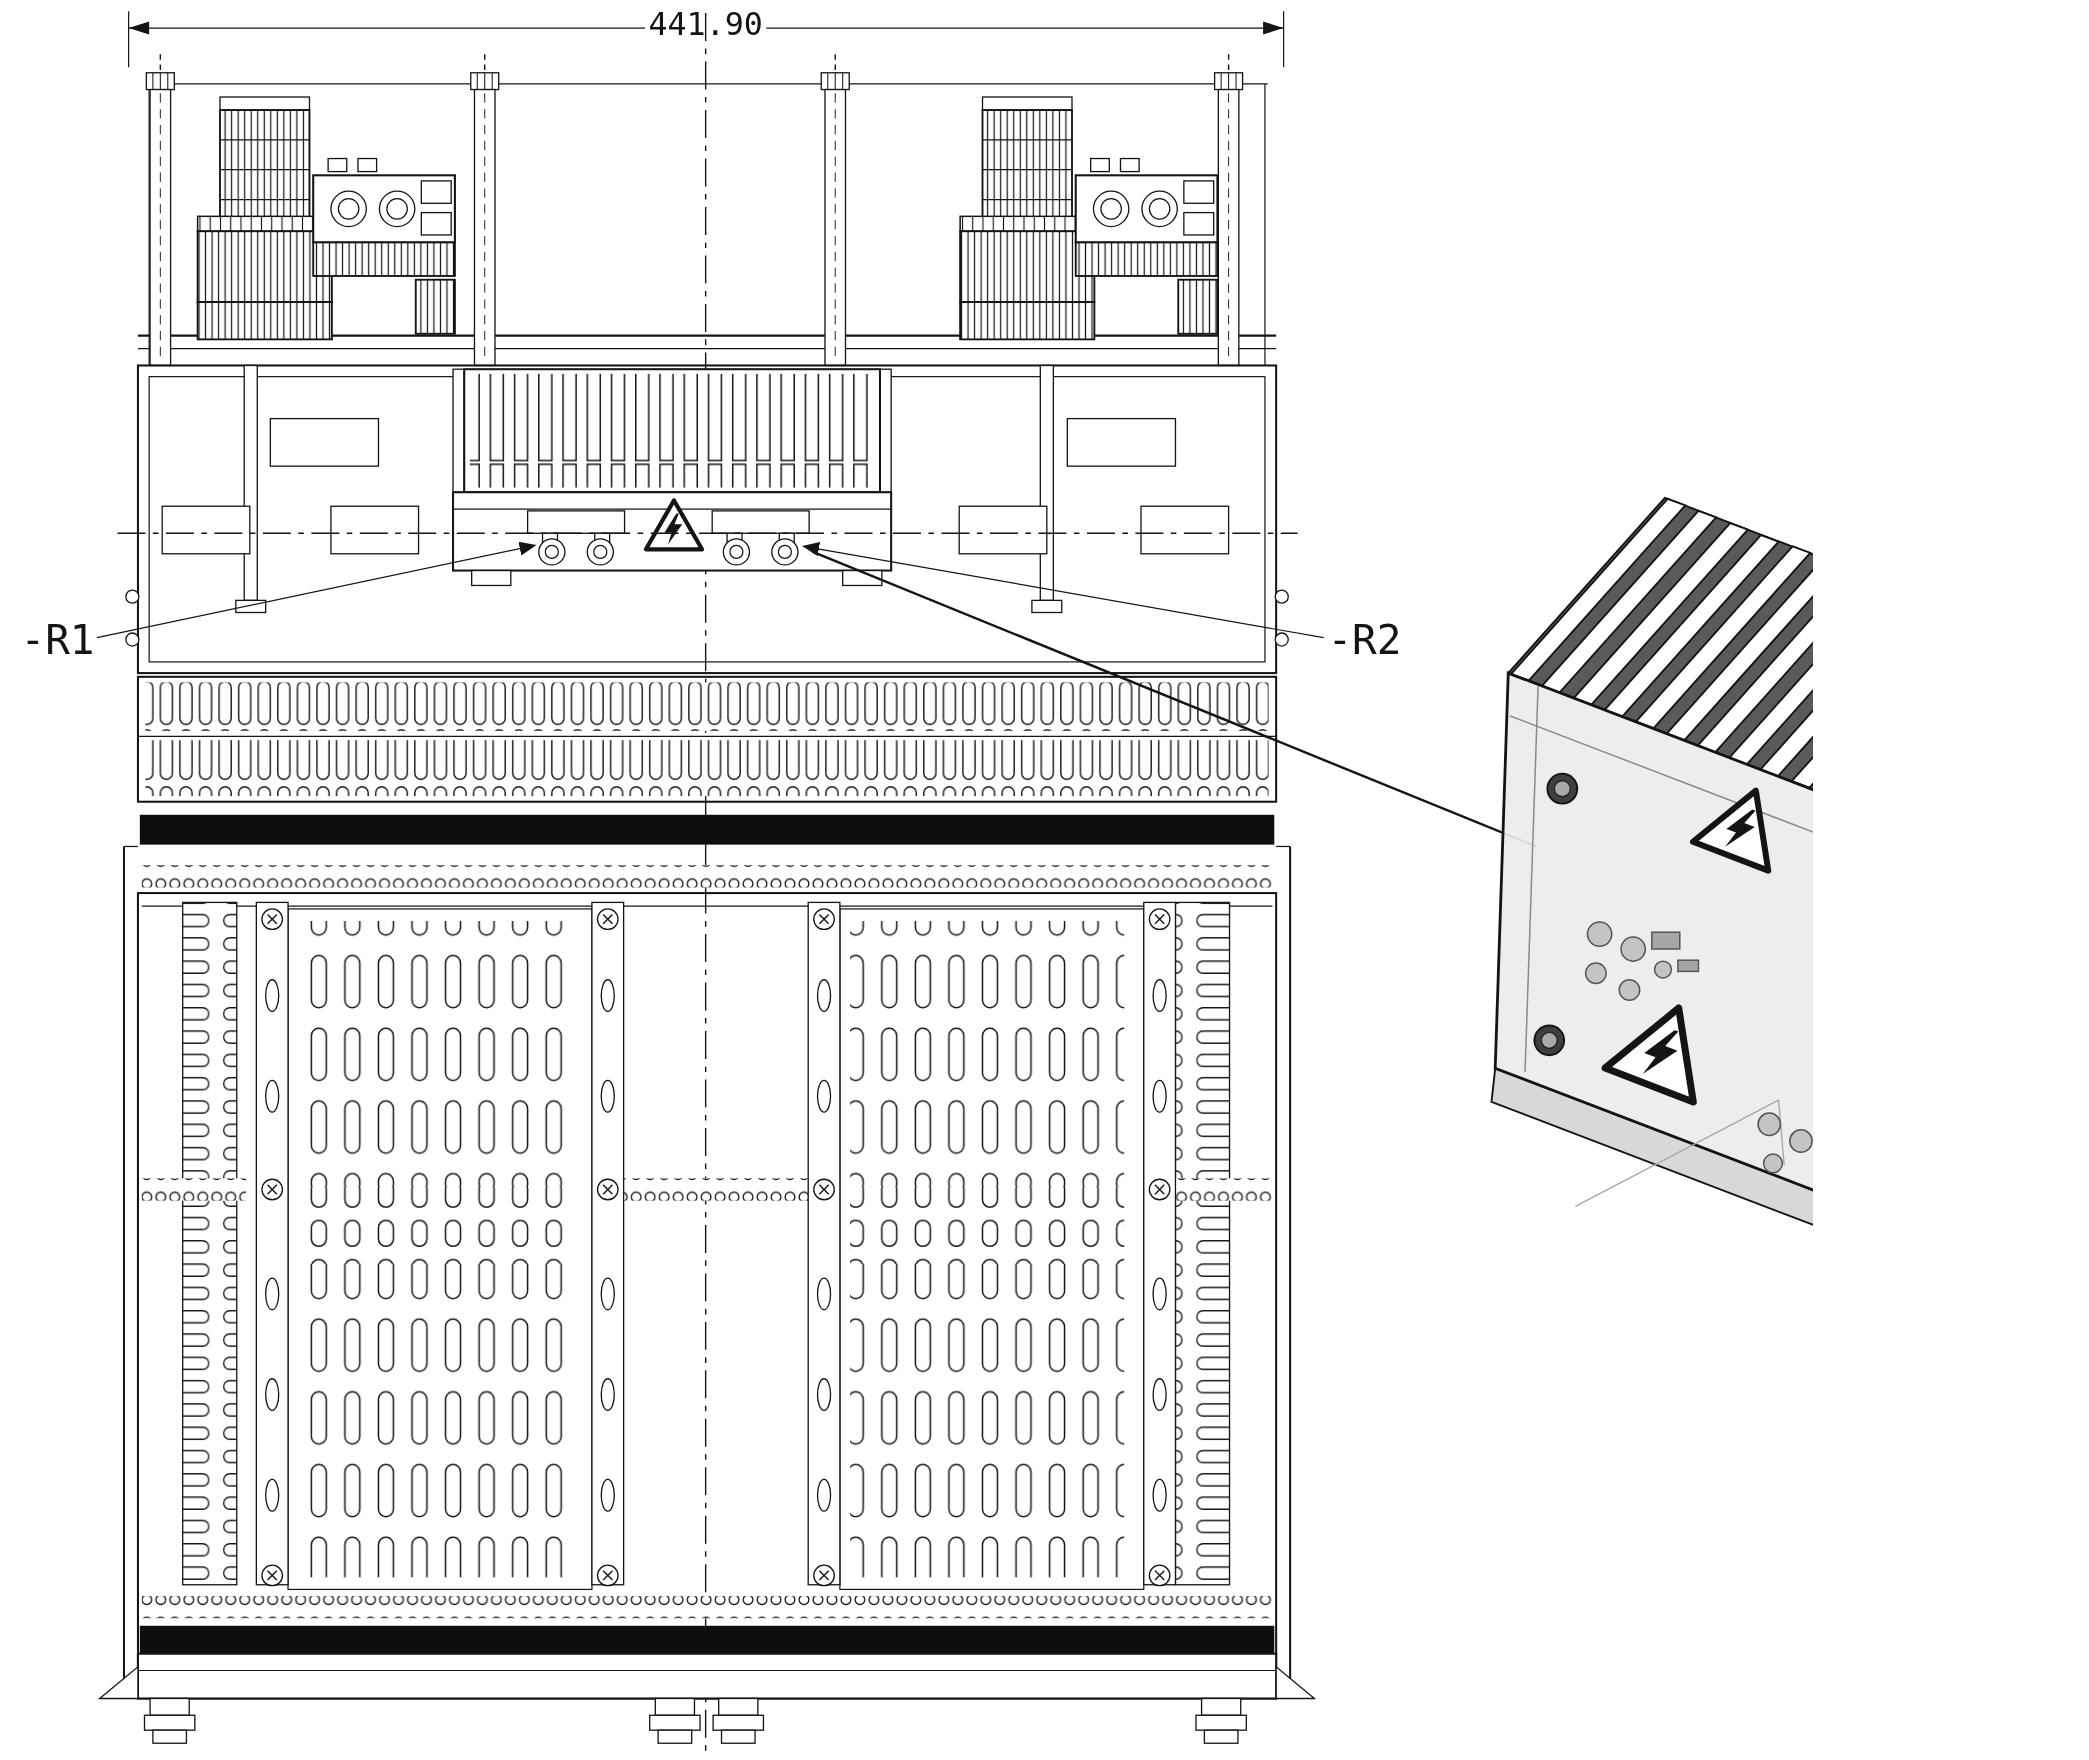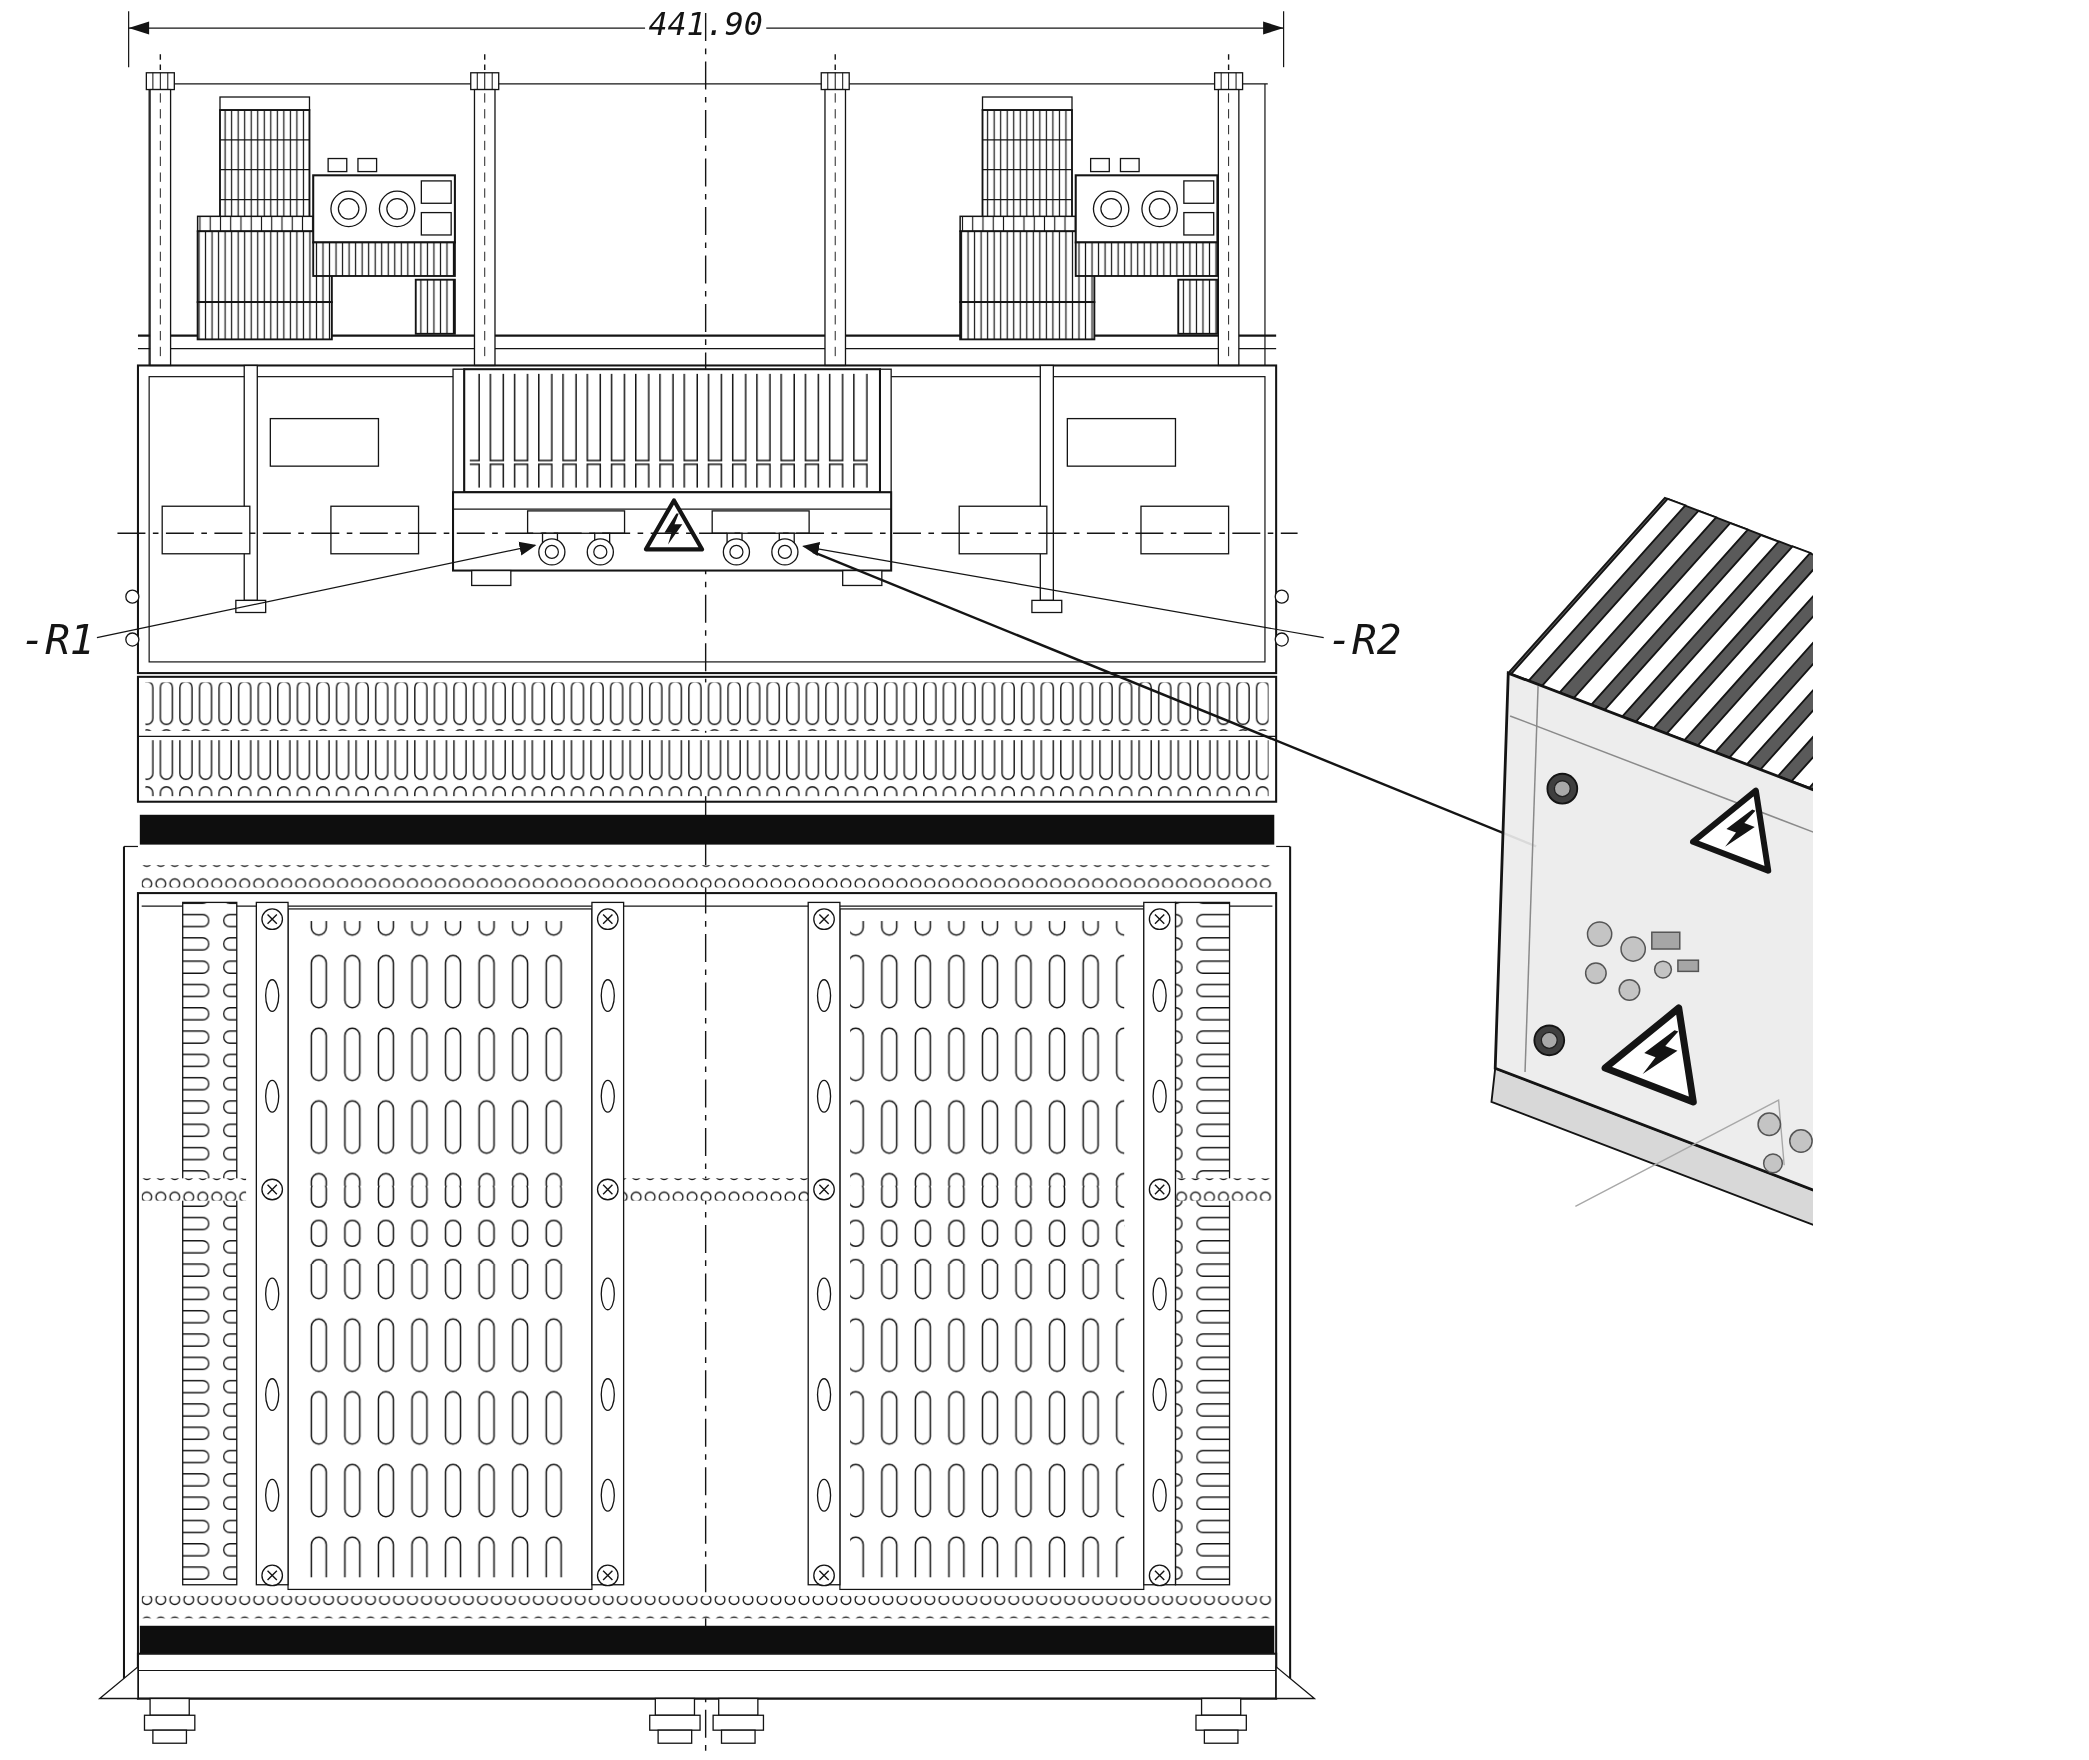--- a/index.html
+++ b/index.html
@@ -1,16 +1,16 @@
 <!DOCTYPE html>
 <html style="font-size:15px"><head>
 <meta charset="utf-8">
 <style>
   html,body{margin:0;padding:0;background:#ffffff;}
-  .stage{width:1813px;height:1761px;background:#fff;position:relative;overflow:hidden;font-style:italic;}
+  .stage{width:1813px;height:1761px;background:#fff;position:relative;overflow:hidden;}
   svg{display:block;}
   text{font-family:"DejaVu Sans Mono","Liberation Mono",monospace;fill:#141414;}
   .s1{stroke:#141414;stroke-width:1.3;fill:none;}
   .s2{stroke:#141414;stroke-width:2.2;fill:none;}
   .fw{fill:#ffffff;stroke:#141414;stroke-width:2.2;}
   .fw1{fill:#ffffff;stroke:#141414;stroke-width:1.4;}
   .blk{fill:#0e0e0e;stroke:none;}
   .cl{stroke:#141414;stroke-width:1.5;stroke-dasharray:30 8 6 8;fill:none;}
   .lead{stroke:#141414;stroke-width:2.6;fill:none;}
   .dimtxt{font-size:34px;}

